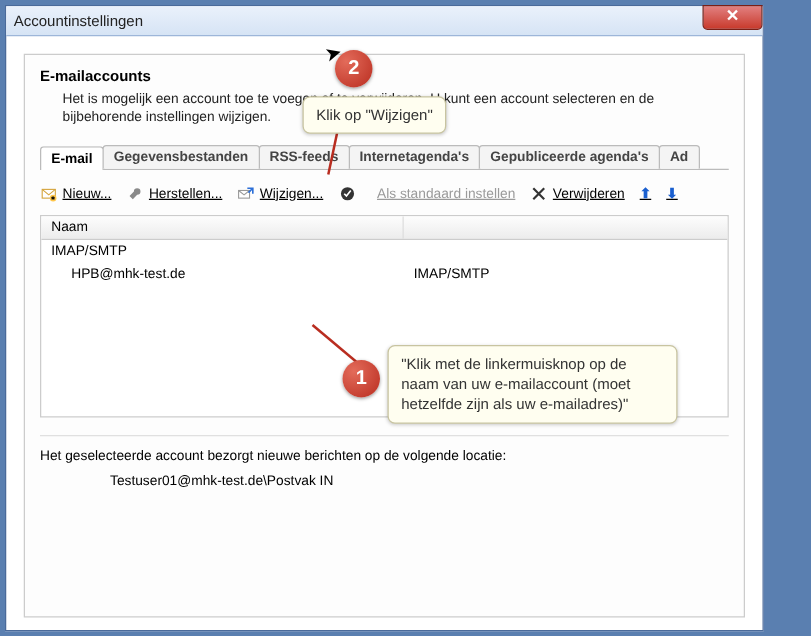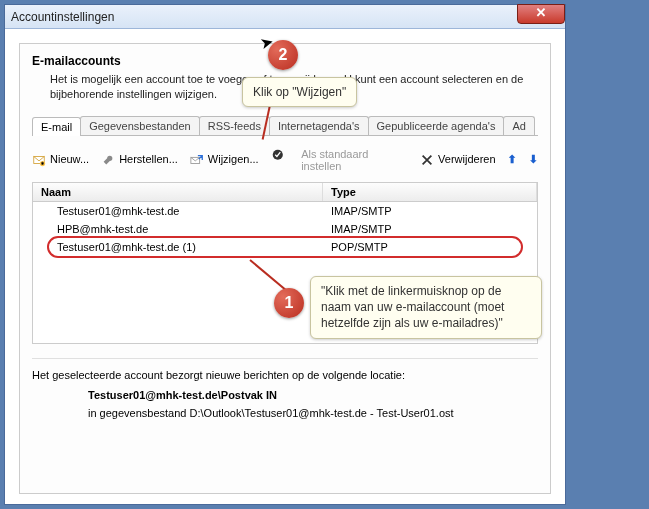--- a/index.html
+++ b/index.html
@@ -9,21 +9,21 @@
     font-size: 11px;
     background: #5a7fb0;
     padding: 4px;
     width: 649px;
     height: 509px;
     overflow: hidden;
   }
   .window {
     background: #fff;
     border: 1px solid #4a6a9a;
-    width: 562px;
+    width: 607px;
     height: 501px;
     position: relative;
     display: flex;
     flex-direction: column;
   }
   .titlebar {
     height: 24px;
     background: linear-gradient(#eaf1fb, #d6e4f5);
     border-bottom: 1px solid #9db6d9;
     display: flex;
@@ -75,53 +75,53 @@
     padding: 3px 8px;
     border: 1px solid #bbbbbb;
     border-bottom: none;
     background: #f4f4f4;
     border-top-left-radius: 3px;
     border-top-right-radius: 3px;
     margin-right: -1px;
     color: #444;
     white-space: nowrap;
     position: relative;
+    font-weight: bold;
   }
   .tab.active {
     background: #fff;
     color: #000;
     top: 1px;
   }
   .toolbar {
     display: flex;
     align-items: center;
     gap: 12px;
     margin-bottom: 8px;
     padding: 2px 0;
   }
-  .toolbar-item { display: flex; align-items: flex-start; gap: 4px; cursor: pointer; }
+  .toolbar-item { display: flex; align-items: center; gap: 4px; cursor: pointer; text-decoration: underline; }
   .toolbar-item.disabled { color: #9a9a9a; gap: 17px; }
   .icon { width: 14px; height: 14px; display: inline-block; }
   .arrow-up { color: #1a5fcf; font-weight: bold; }
   .arrow-down { color: #1a5fcf; font-weight: bold; }
   .list {
     border: 1px solid #cccccc;
     background: #fff;
     height: 162px;
     overflow: hidden;
   }
   .list-header {
     display: flex;
     background: linear-gradient(#fdfdfd, #ececec);
     border-bottom: 1px solid #cccccc;
   }
   .list-header div {
     padding: 3px 8px;
     border-right: 1px solid #ddd;
-    font-weight: bold;
   }
   .col-name { width: 290px; }
   .col-type { flex: 1; }
   .list-row {
     display: flex;
     padding: 2px 0;
   }
   .list-row .cell { padding: 1px 8px; white-space: nowrap; overflow: hidden; }
   .list-row .cell-name { width: 290px; padding-left: 24px; }
   .list-row .cell-type { flex: 1; }
@@ -137,21 +137,21 @@
     bottom: -2px;
     border: 2px solid #d22c2c;
     border-radius: 12px;
     pointer-events: none;
   }
   .footer-text {
     margin-top: 14px;
     border-top: 1px solid #e0e0e0;
     padding-top: 10px;
   }
-  .footer-text .loc1 { margin: 8px 0 6px 56px; font-weight: bold; }
+  .footer-text .loc1 { margin: 8px 0 6px 56px; font-weight: normal; }
   .footer-text .loc2 { margin: 0 0 0 56px; }
   .dialog-footer {
     margin-top: auto;
     display: flex;
     justify-content: flex-end;
     padding-top: 12px;
   }
   .btn-close {
     padding: 3px 18px;
     border: 1px solid #888;
@@ -289,46 +289,39 @@
           <span class="arrow-up">⬆</span>
         </div>
         <div class="toolbar-item">
           <span class="arrow-down">⬇</span>
         </div>
       </div>
 
       <div class="list">
         <div class="list-header">
           <div class="col-name">Naam</div>
-          <div class="col-type">Type</div>
         </div>
         <div class="list-row">
-          <div class="cell cell-name">Testuser01@mhk-test.de</div>
           <div class="cell cell-type">IMAP/SMTP</div>
         </div>
         <div class="list-row">
           <div class="cell cell-name">HPB@mhk-test.de</div>
           <div class="cell cell-type">IMAP/SMTP</div>
         </div>
-        <div class="list-row selected">
-          <div class="cell cell-name">Testuser01@mhk-test.de (1)</div>
-          <div class="cell cell-type">POP/SMTP</div>
-        </div>
       </div>
 
       <div class="callout-line" style="left:230px; top:215px; width:60px; height:2px; transform: rotate(40deg); transform-origin: left center;"></div>
       <div class="callout-badge" style="left:254px; top:244px;">
         <span>1</span>
       </div>
       <div class="callout-box" style="left:290px; top:232px; width:232px;">
         <span>"Klik met de linkermuisknop op de naam van uw e-mailaccount (moet hetzelfde zijn als uw e-mailadres)"</span>
       </div>
 
       <div class="footer-text">
         <div>Het geselecteerde account bezorgt nieuwe berichten op de volgende locatie:</div>
         <div class="loc1">Testuser01@mhk-test.de\Postvak IN</div>
-        <div class="loc2">in gegevensbestand D:\Outlook\Testuser01@mhk-test.de - Test-User01.ost</div>
       </div>
 
 
     </div>
   </div>
 </div>
 
 </body></html>

